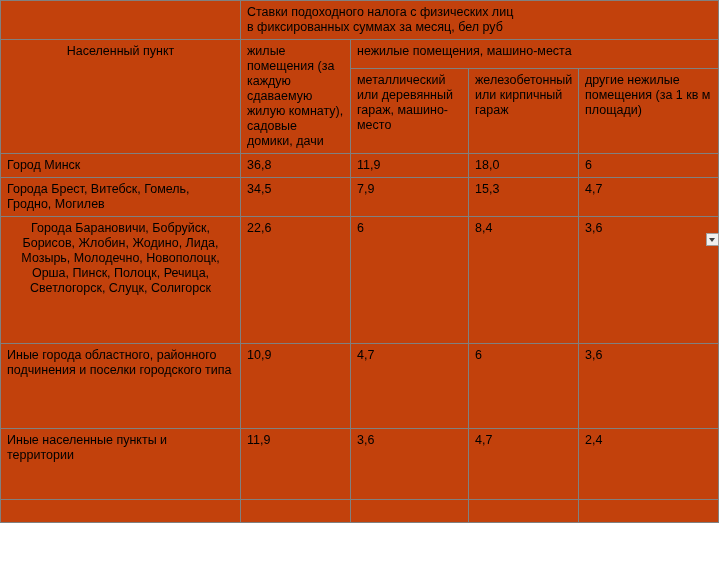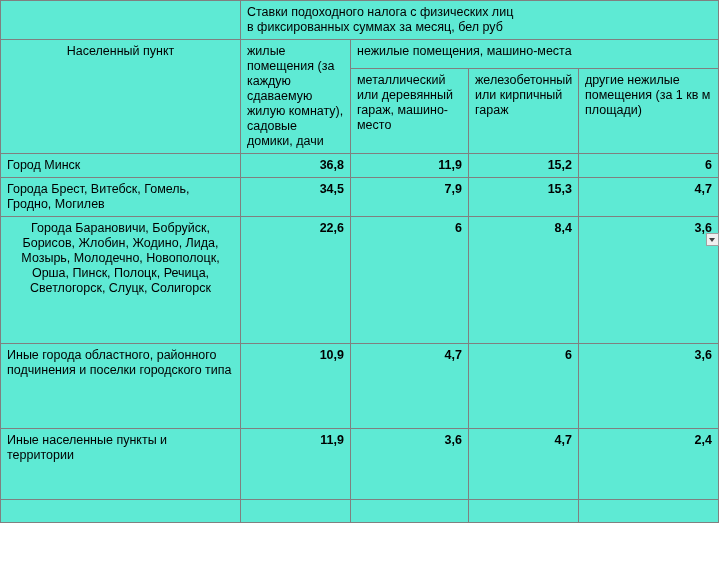--- a/index.html
+++ b/index.html
@@ -24,21 +24,21 @@
     table-layout: fixed;
     width: 718px;
     margin: 0;
   }
   table.tax-table td {
     border: 1px solid #808080;
     vertical-align: top;
     padding: 4px 6px 4px 6px;
     font-size: 12.5px;
     line-height: 15px;
-    background: #5eead4;
+    background: #c2410c;
   }
   td.no-border-top-left {
     border-left: 1px solid #ffffff;
     border-top: 1px solid #ffffff;
     border-right: 1px solid #808080;
     border-bottom: 1px solid #808080;
   }
   td.blank-corner {
     border: none;
     background: #ffffff;
@@ -51,23 +51,22 @@
   }
   .hdr-title {
     font-size: 12.5px;
     line-height: 16px;
   }
   .rowhead {
     font-size: 12.5px;
     line-height: 16px;
   }
   .val {
-    font-weight: bold;
+    font-weight: normal;
     font-size: 12.5px;
-    text-align: right;
   }
   
   col.c0 { width: 240px; }
   col.c1 { width: 110px; }
   col.c2 { width: 118px; }
   col.c3 { width: 110px; }
   col.c4 { width: 140px; }
 
   
   .scroll-artifact {
@@ -123,21 +122,21 @@
       <tr>
         <td>металлический или деревянный гараж, машино-место</td>
         <td>железобетонный или кирпичный гараж</td>
         <td>другие нежилые помещения (за 1 кв м площади)</td>
       </tr>
 
       <tr>
         <td class="rowhead">Город Минск</td>
         <td class="val">36,8</td>
         <td class="val">11,9</td>
-        <td class="val">15,2</td>
+        <td class="val">18,0</td>
         <td class="val">6</td>
       </tr>
 
       <tr>
         <td class="rowhead">Города Брест, Витебск, Гомель, Гродно, Могилев</td>
         <td class="val">34,5</td>
         <td class="val">7,9</td>
         <td class="val">15,3</td>
         <td class="val">4,7</td>
       </tr>

